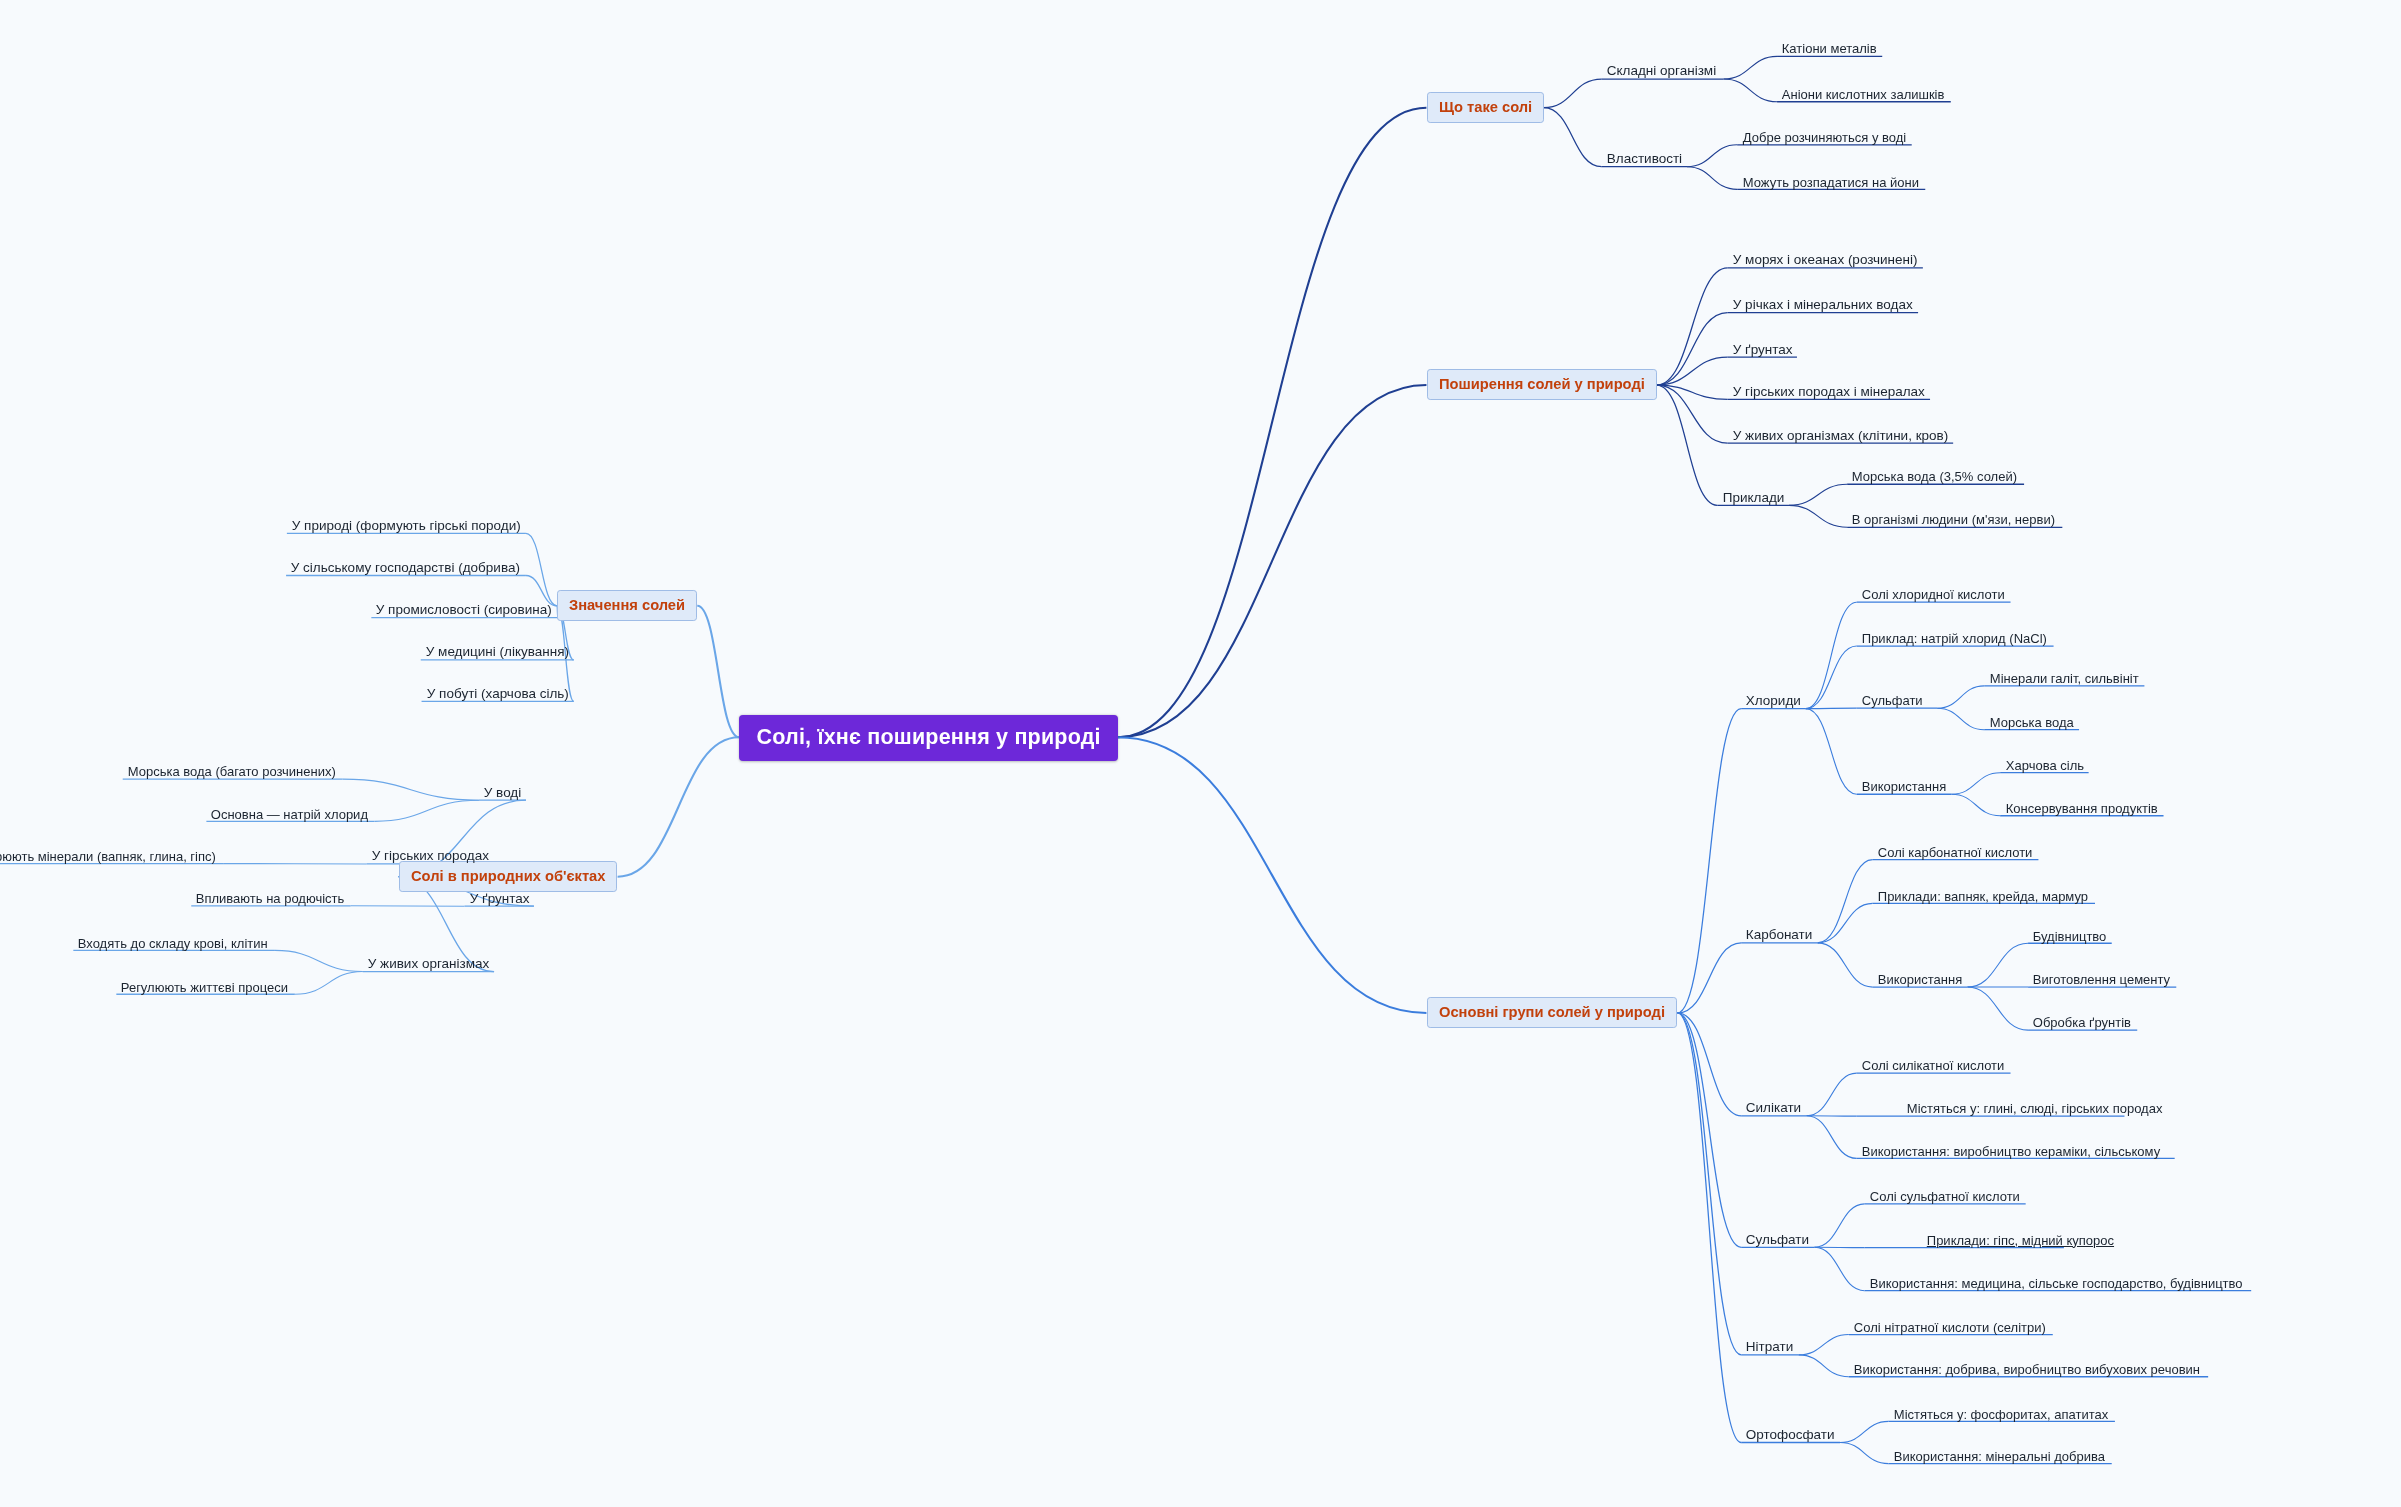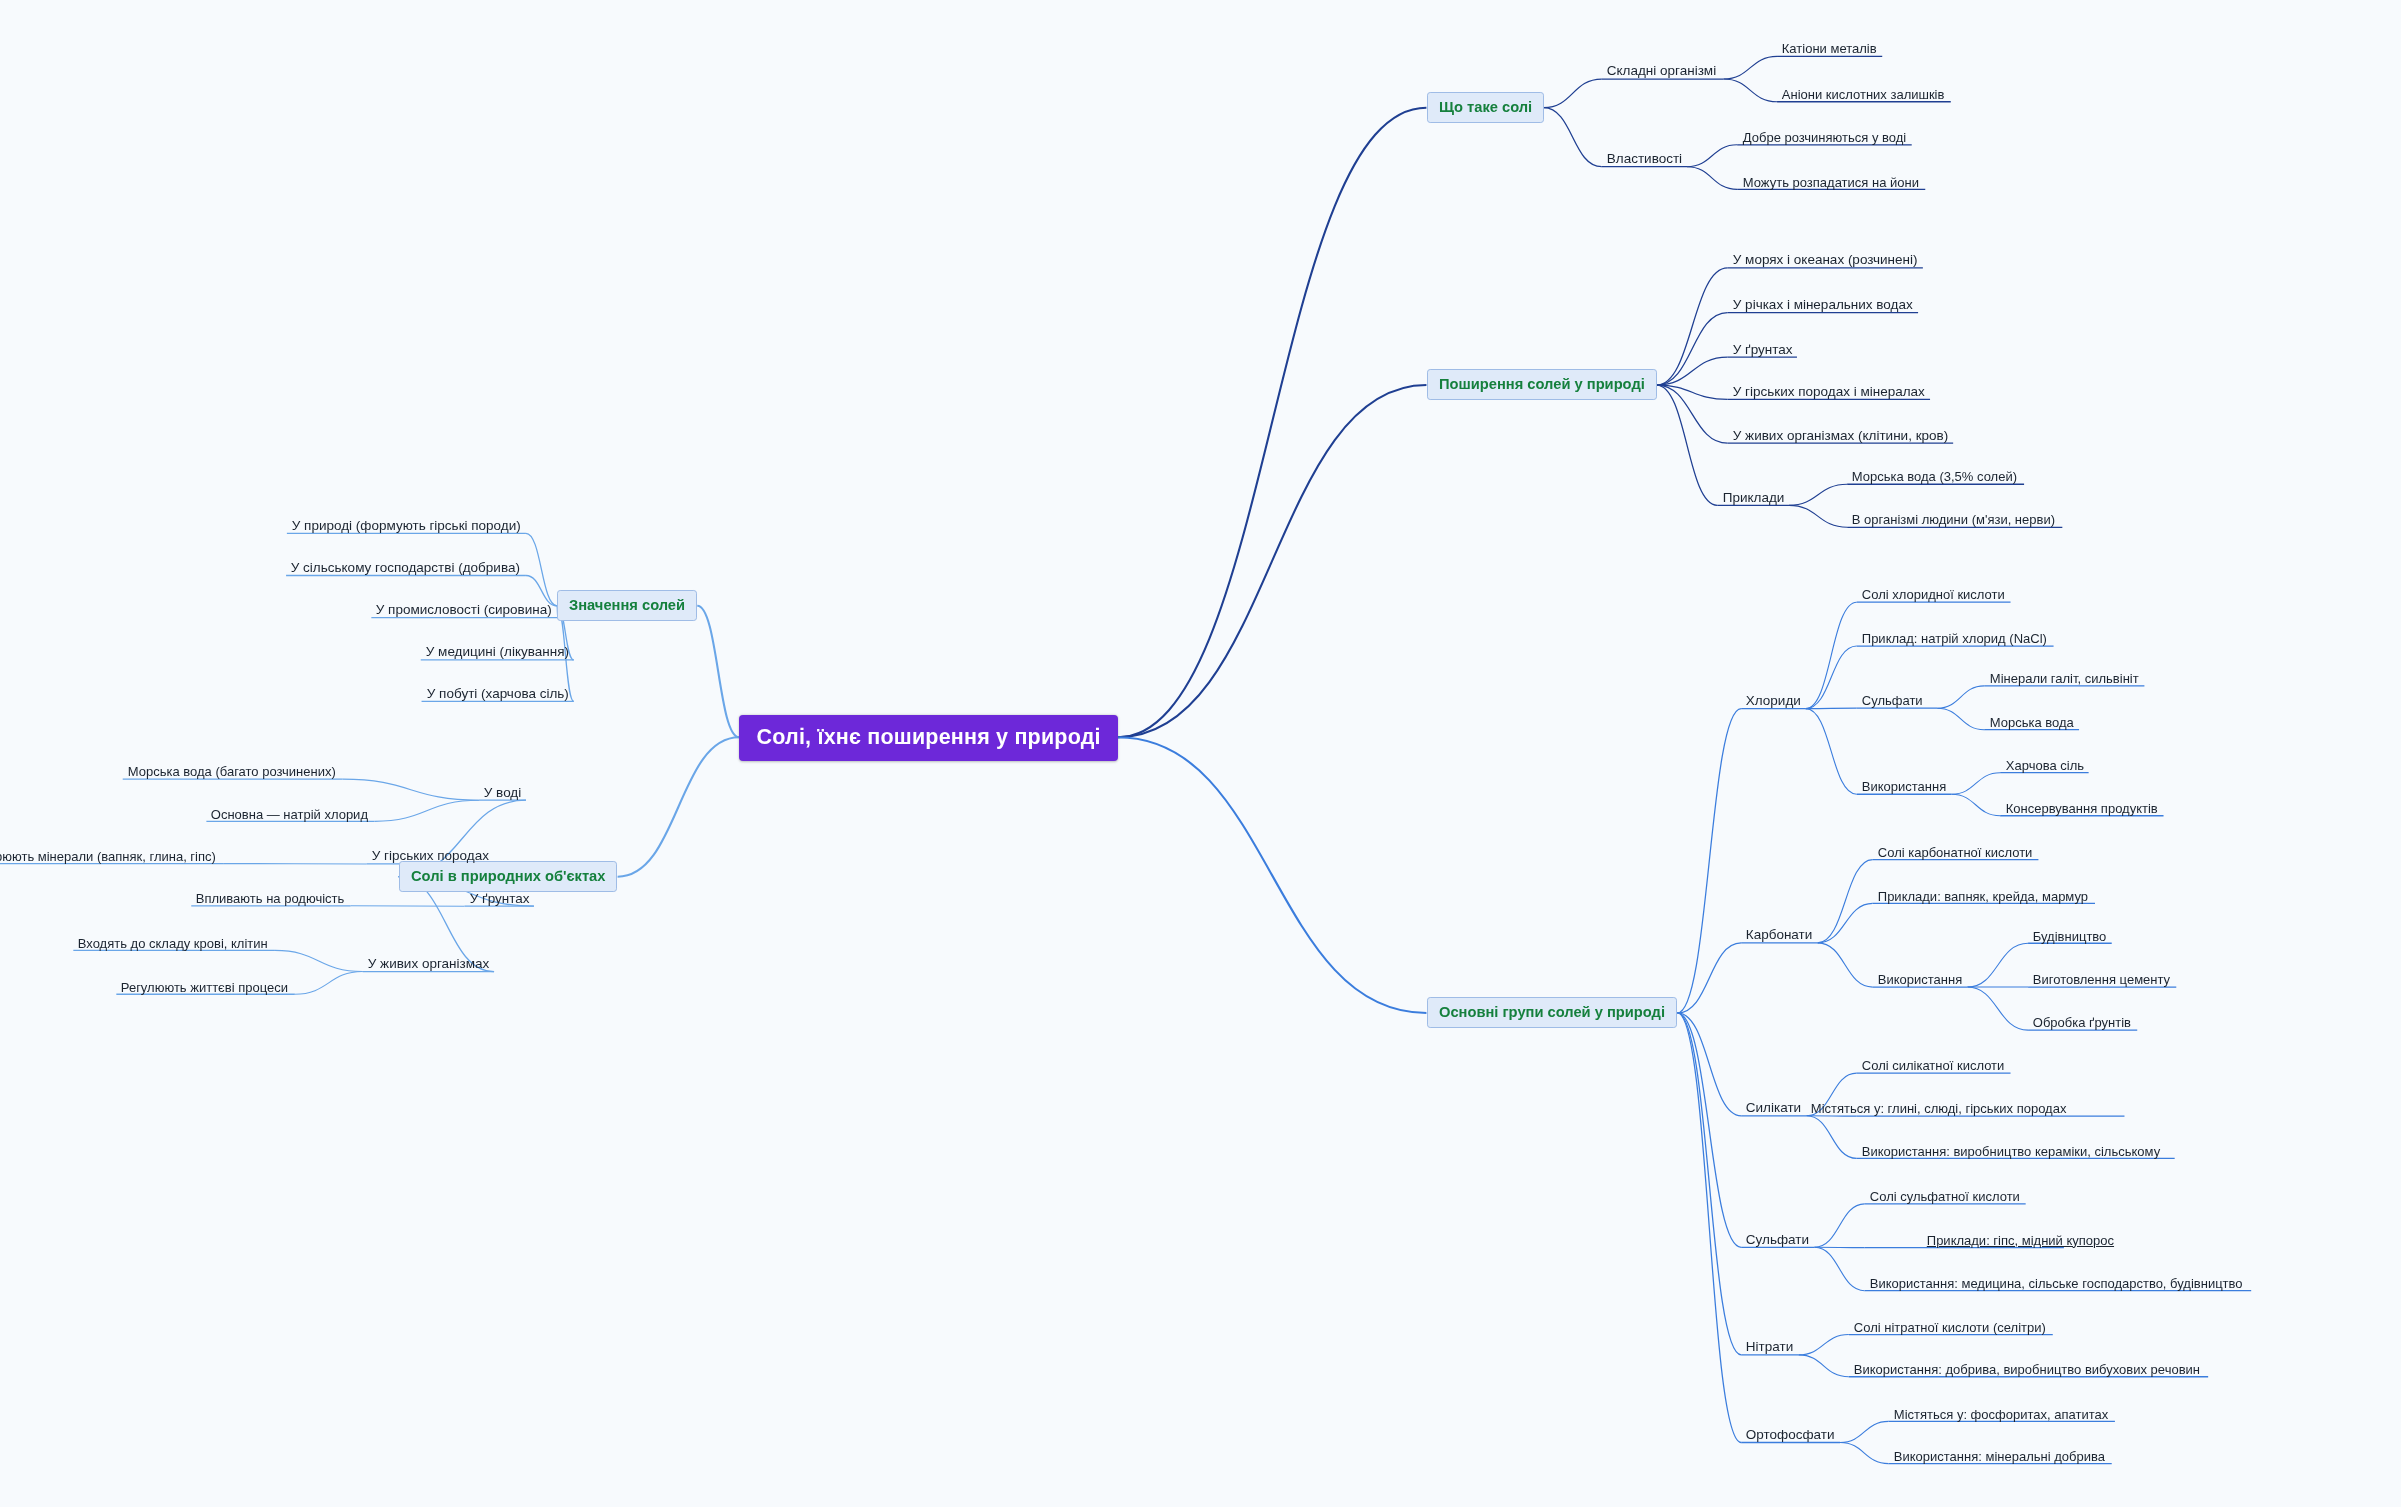--- a/index.html
+++ b/index.html
@@ -6,21 +6,21 @@
   body{width:2401px;height:1508px;position:relative;font-family:"Liberation Sans",sans-serif;overflow:hidden;}
   #canvas{position:absolute;left:0;top:0;width:2401px;height:1508px;}
   svg.links{position:absolute;left:0;top:0;width:2401px;height:1508px;}
   .node{position:absolute;box-sizing:border-box;white-space:nowrap;}
   .root{
     background:#6d28d9;color:#fff;font-weight:bold;font-size:21.5px;
     padding:10.4px 17.5px;border-radius:4px;box-shadow:0 0.8px 2.4px rgba(0,0,0,.25);
     letter-spacing:0.2px;
   }
   .lvl1{
-    background:#dfeaf9;color:#15803d;font-weight:bold;font-size:14.7px;
+    background:#dfeaf9;color:#c2410c;font-weight:bold;font-size:14.7px;
     padding:6.4px 11px;border-radius:3.2px;border:0.8px solid #9fbce6;
   }
   .lvl2{
     color:#1b2430;font-size:13.5px;padding:1.6px 4.8px;
   }
   .lvl3{
     color:#1b2430;font-size:13px;padding:1.6px 4.8px;
   }
 </style>
 </head>
@@ -181,21 +181,21 @@
     <div class="node lvl3" style="visibility: visible; left: 2001px; top: 799px;">Консервування продуктів</div>
     <div class="node lvl2" style="visibility: visible; left: 1741px; top: 925px;">Карбонати</div>
     <div class="node lvl3" style="visibility: visible; left: 1873px; top: 843px;">Солі карбонатної кислоти</div>
     <div class="node lvl3" style="visibility: visible; left: 1873px; top: 887px;">Приклади: вапняк, крейда, мармур</div>
     <div class="node lvl3" style="visibility: visible; left: 1873px; top: 970px;">Використання</div>
     <div class="node lvl3" style="visibility: visible; left: 2028px; top: 927px;">Будівництво</div>
     <div class="node lvl3" style="visibility: visible; left: 2028px; top: 970px;">Виготовлення цементу</div>
     <div class="node lvl3" style="visibility: visible; left: 2028px; top: 1013px;">Обробка ґрунтів</div>
     <div class="node lvl2" style="visibility: visible; left: 1741px; top: 1098px;">Силікати</div>
     <div class="node lvl3" style="visibility: visible; left: 1857px; top: 1056px;">Солі силікатної кислоти</div>
-    <div class="node lvl3" style="visibility: visible; left: 1806px; top: 1099px; text-align: center;">Містяться у: глині, слюді, гірських породах</div>
+    <div class="node lvl3" style="visibility: visible; left: 1902px; top: 1099px; text-align: center;">Містяться у: глині, слюді, гірських породах</div>
     <div class="node lvl3" style="visibility: visible; left: 1857px; top: 1142px;">Використання: виробництво кераміки, сільському</div>
     <div class="node lvl2" style="visibility: visible; left: 1741px; top: 1230px;">Сульфати</div>
     <div class="node lvl3" style="visibility: visible; left: 1865px; top: 1187px;">Солі сульфатної кислоти</div>
     <div class="node lvl3" style="visibility: visible; left: 1922px; top: 1231px; text-decoration: underline;">Приклади: гіпс, мідний купорос</div>
     <div class="node lvl3" style="visibility: visible; left: 1865px; top: 1274px;">Використання: медицина, сільське господарство, будівництво</div>
     <div class="node lvl2" style="visibility: visible; left: 1741px; top: 1337px;">Нітрати</div>
     <div class="node lvl3" style="visibility: visible; left: 1849px; top: 1318px;">Солі нітратної кислоти (селітри)</div>
     <div class="node lvl3" style="visibility: visible; left: 1849px; top: 1360px;">Використання: добрива, виробництво вибухових речовин</div>
     <div class="node lvl2" style="visibility: visible; left: 1741px; top: 1425px;">Ортофосфати</div>
     <div class="node lvl3" style="visibility: visible; left: 1889px; top: 1405px;">Містяться у: фосфоритах, апатитах</div>

